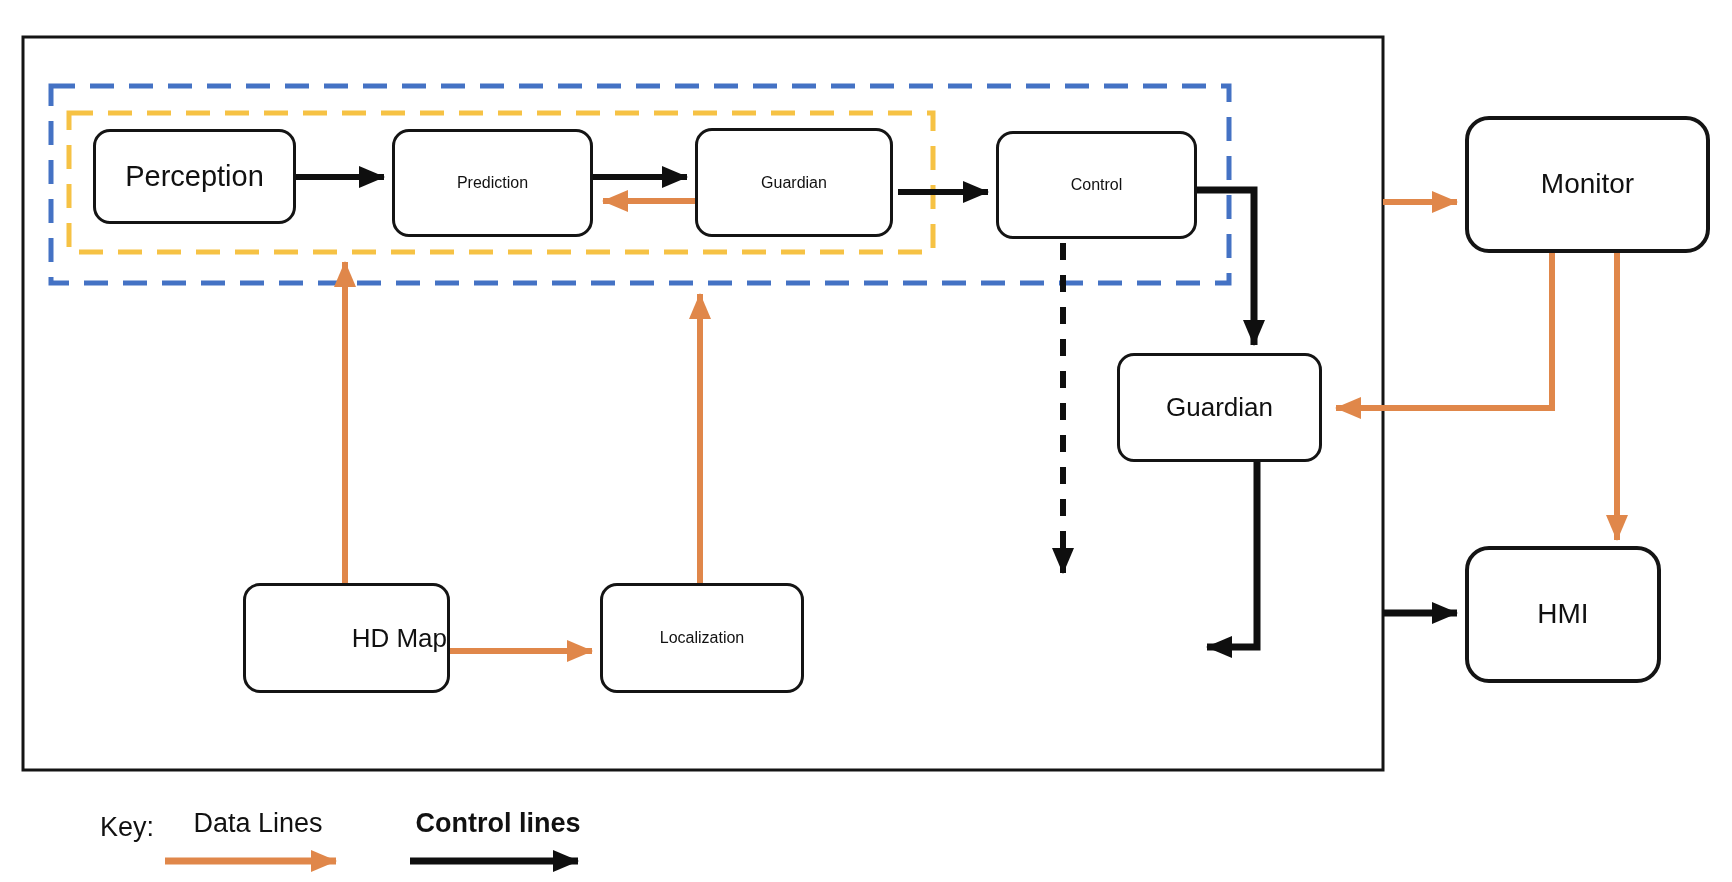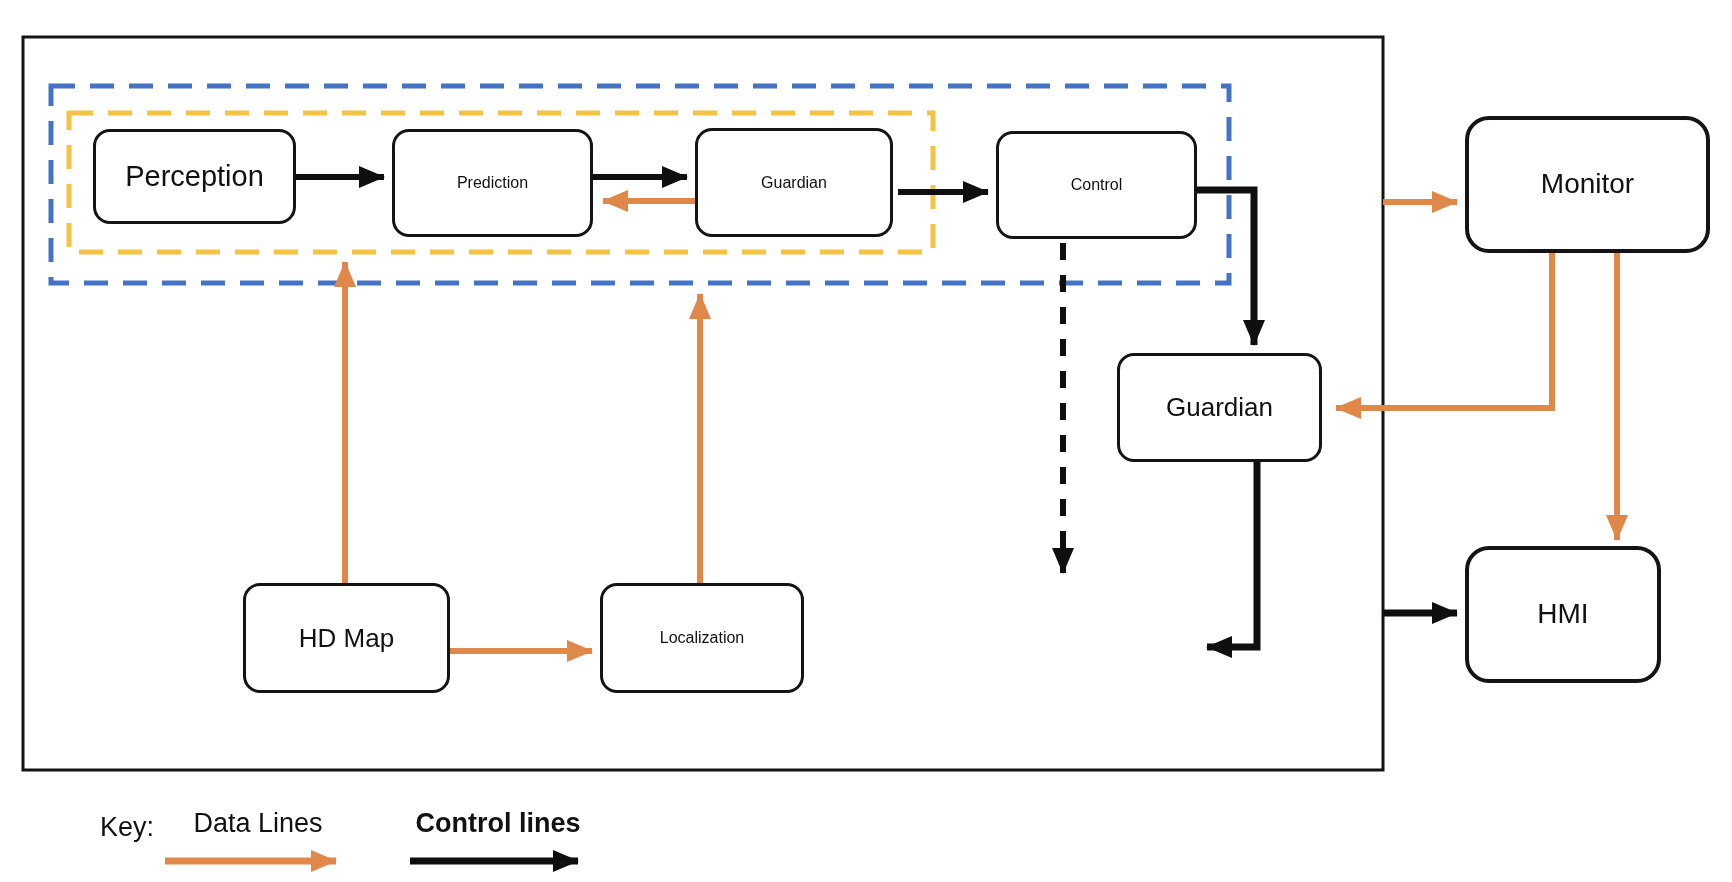--- a/index.html
+++ b/index.html
@@ -33,21 +33,21 @@
     text-align:center;
     font-size:16px;
     line-height:1.1;
   }
   .n-perception{left:93px;top:129px;width:203px;height:95px;font-size:29px;}
   .n-prediction{left:392px;top:129px;width:201px;height:108px;}
   .n-planning{left:695px;top:128px;width:198px;height:109px;}
   .n-control{left:996px;top:131px;width:201px;height:108px;}
   .n-guardian{left:1117px;top:353px;width:205px;height:109px;font-size:26px;}
   .n-canbus{left:993px;top:583px;width:204px;height:112px;font-size:27px;}
-  .n-hdmap{left:243px;top:583px;width:207px;height:110px;font-size:26px;}
+  .n-hdmap{left:243px;top:583px;width:207px;height:110px;font-size:26px;justify-content:flex-end;}
   .n-localization{left:600px;top:583px;width:204px;height:110px;}
   .n-monitor{left:1465px;top:116px;width:245px;height:137px;font-size:28px;border-width:4px;border-radius:24px;}
   .n-hmi{left:1465px;top:546px;width:196px;height:137px;font-size:28px;border-width:4px;border-radius:24px;}
 
   .canbus-text{
     text-decoration-line:underline;
     text-decoration-style:wavy;
     text-decoration-color:var(--canbus_underline,#E0483E);
     text-decoration-thickness:2px;
     text-underline-offset:7px;

